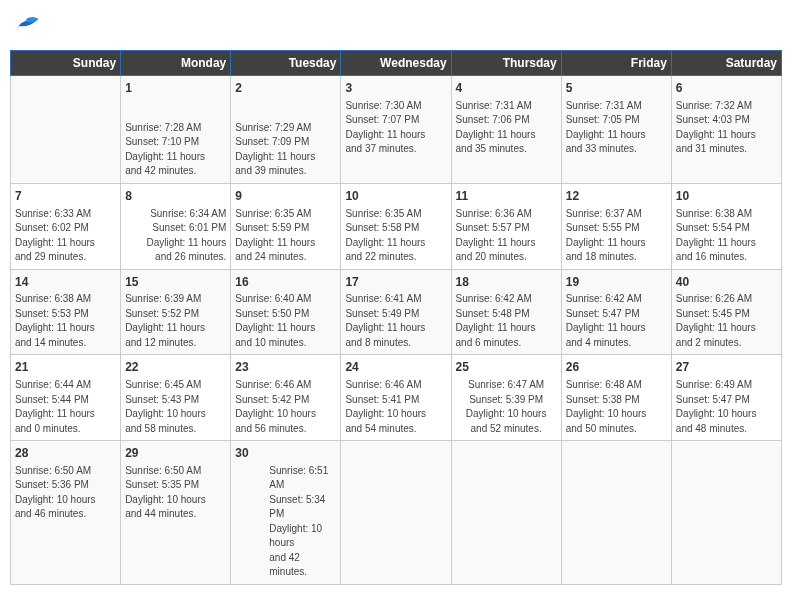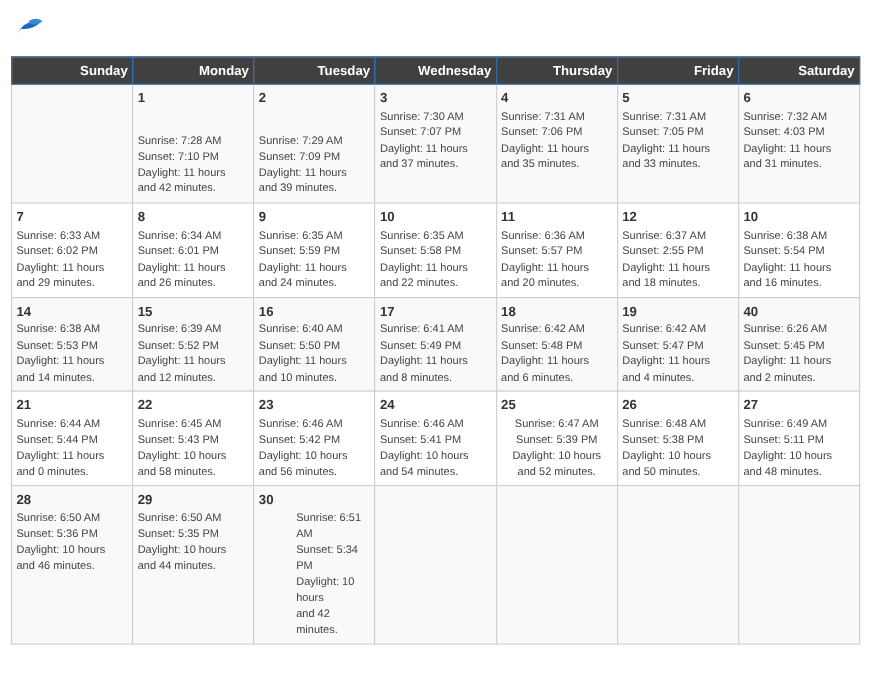--- a/index.html
+++ b/index.html
@@ -166,21 +166,21 @@
       <tr>
         <td>
           <span class="day-num">7</span>
           <div class="day-info" style="white-space: pre-line;">Sunrise: 6:33 AM
 Sunset: 6:02 PM
 Daylight: 11 hours
 and 29 minutes.</div>
         </td>
         <td>
           <span class="day-num">8</span>
-          <div class="day-info" style="white-space: pre-line;">Sunrise: 6:34 AM
+          <div class="day-info" style="white-space: pre-line; text-align: right;">Sunrise: 6:34 AM
 Sunset: 6:01 PM
 Daylight: 11 hours
 and 26 minutes.</div>
         </td>
         <td>
           <span class="day-num">9</span>
           <div class="day-info" style="white-space: pre-line;">Sunrise: 6:35 AM
 Sunset: 5:59 PM
 Daylight: 11 hours
 and 24 minutes.</div>
@@ -195,21 +195,21 @@
         <td>
           <span class="day-num">11</span>
           <div class="day-info" style="white-space: pre-line;">Sunrise: 6:36 AM
 Sunset: 5:57 PM
 Daylight: 11 hours
 and 20 minutes.</div>
         </td>
         <td>
           <span class="day-num">12</span>
           <div class="day-info" style="white-space: pre-line;">Sunrise: 6:37 AM
-Sunset: 2:55 PM
+Sunset: 5:55 PM
 Daylight: 11 hours
 and 18 minutes.</div>
         </td>
         <td>
           <span class="day-num">10</span>
           <div class="day-info" style="white-space: pre-line;">Sunrise: 6:38 AM
 Sunset: 5:54 PM
 Daylight: 11 hours
 and 16 minutes.</div>
         </td>
@@ -304,21 +304,21 @@
         <td>
           <span class="day-num">26</span>
           <div class="day-info" style="white-space: pre-line;">Sunrise: 6:48 AM
 Sunset: 5:38 PM
 Daylight: 10 hours
 and 50 minutes.</div>
         </td>
         <td>
           <span class="day-num">27</span>
           <div class="day-info" style="white-space: pre-line;">Sunrise: 6:49 AM
-Sunset: 5:11 PM
+Sunset: 5:47 PM
 Daylight: 10 hours
 and 48 minutes.</div>
         </td>
       </tr>
       <tr>
         <td>
           <span class="day-num">28</span>
           <div class="day-info" style="white-space: pre-line;">Sunrise: 6:50 AM
 Sunset: 5:36 PM
 Daylight: 10 hours

